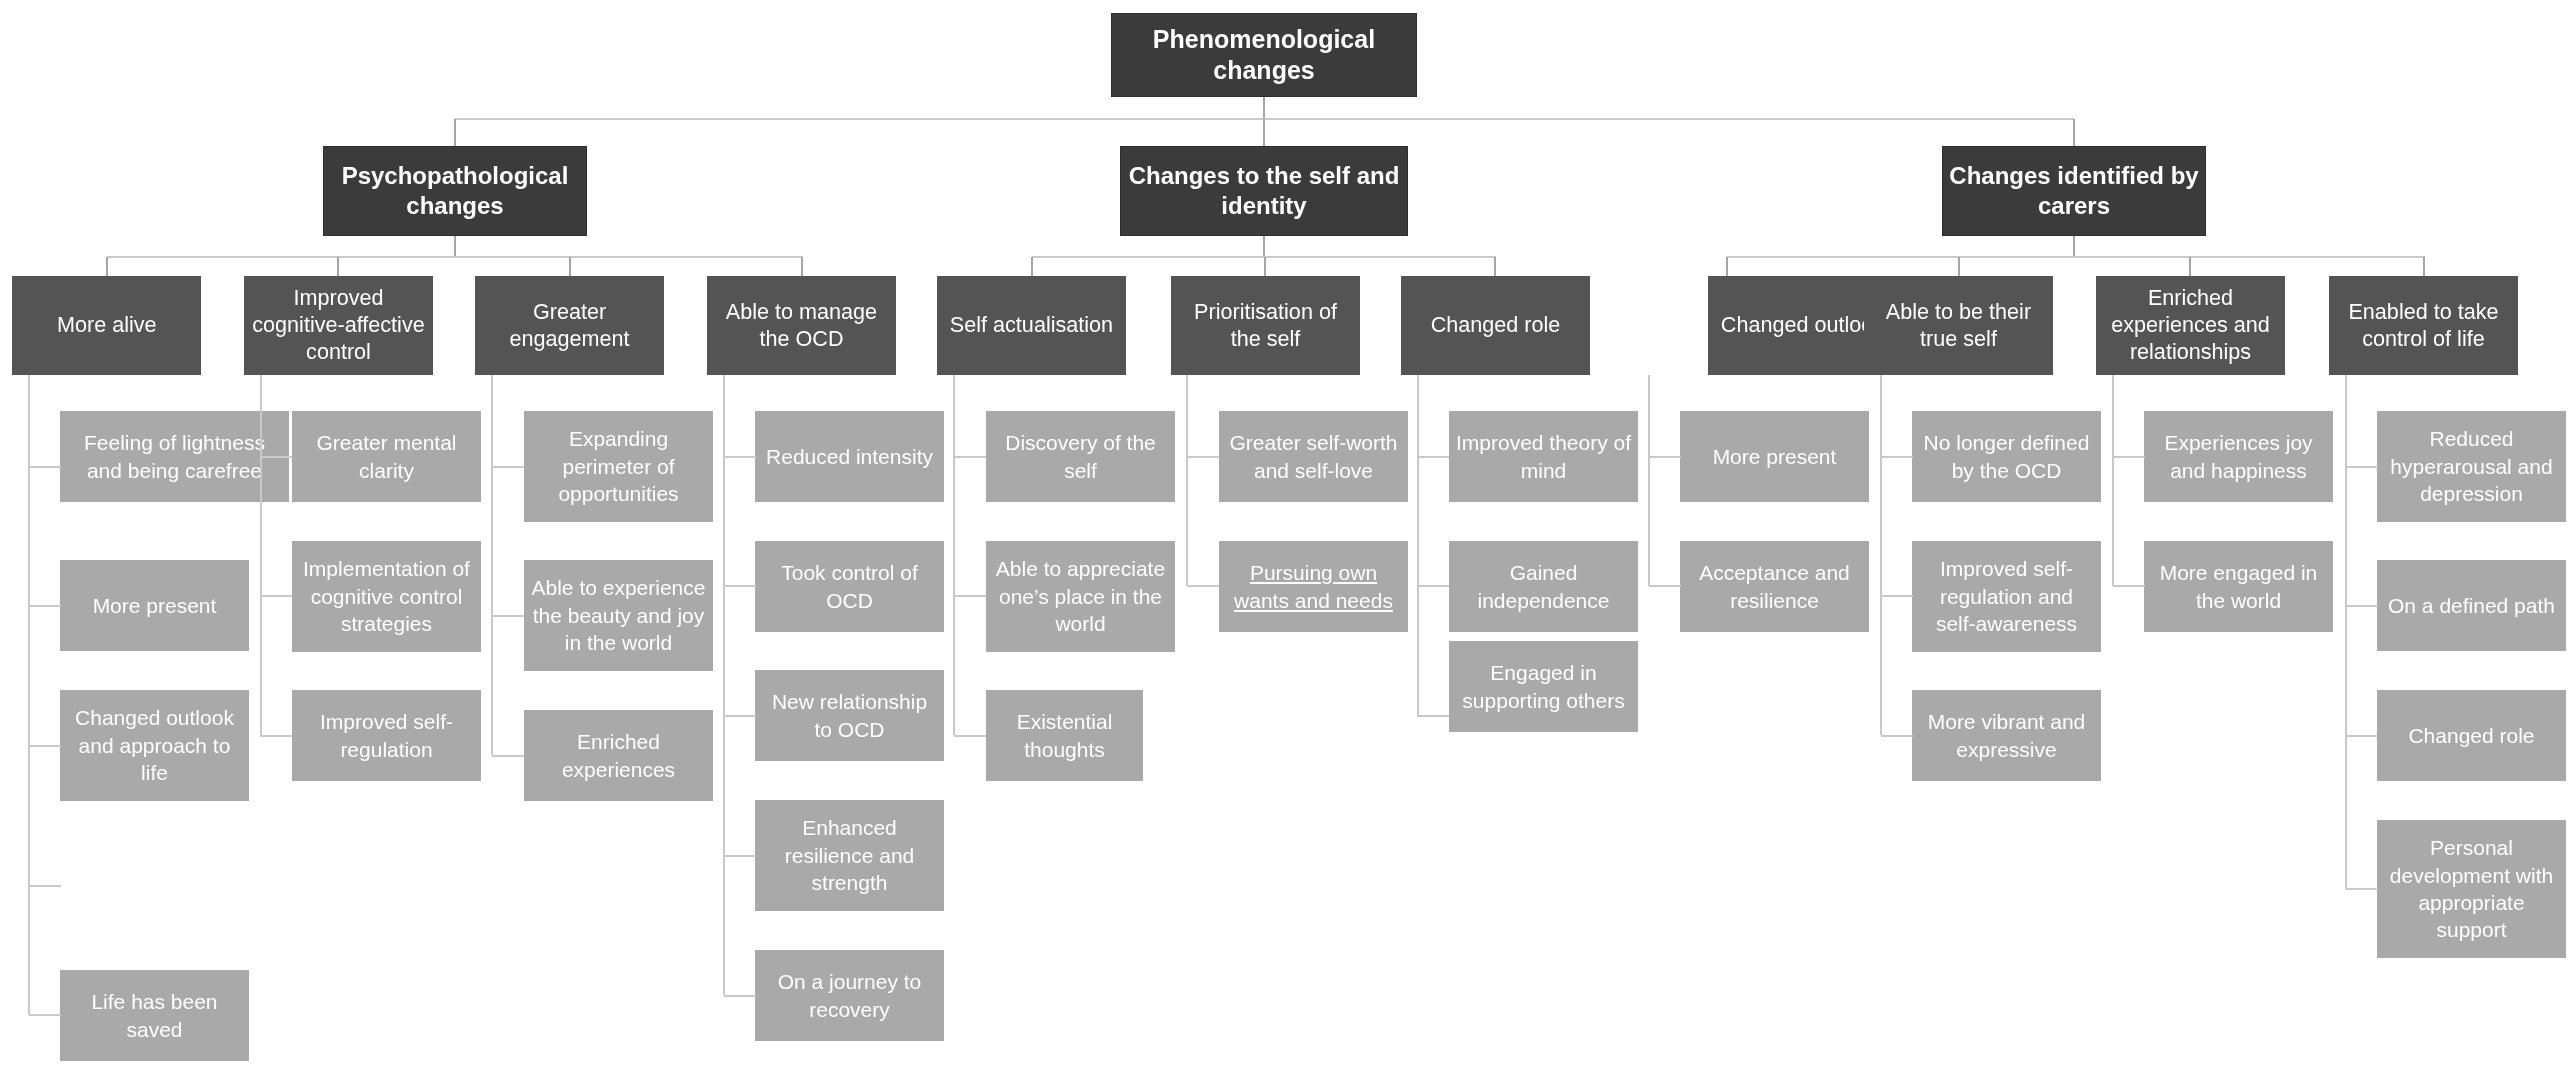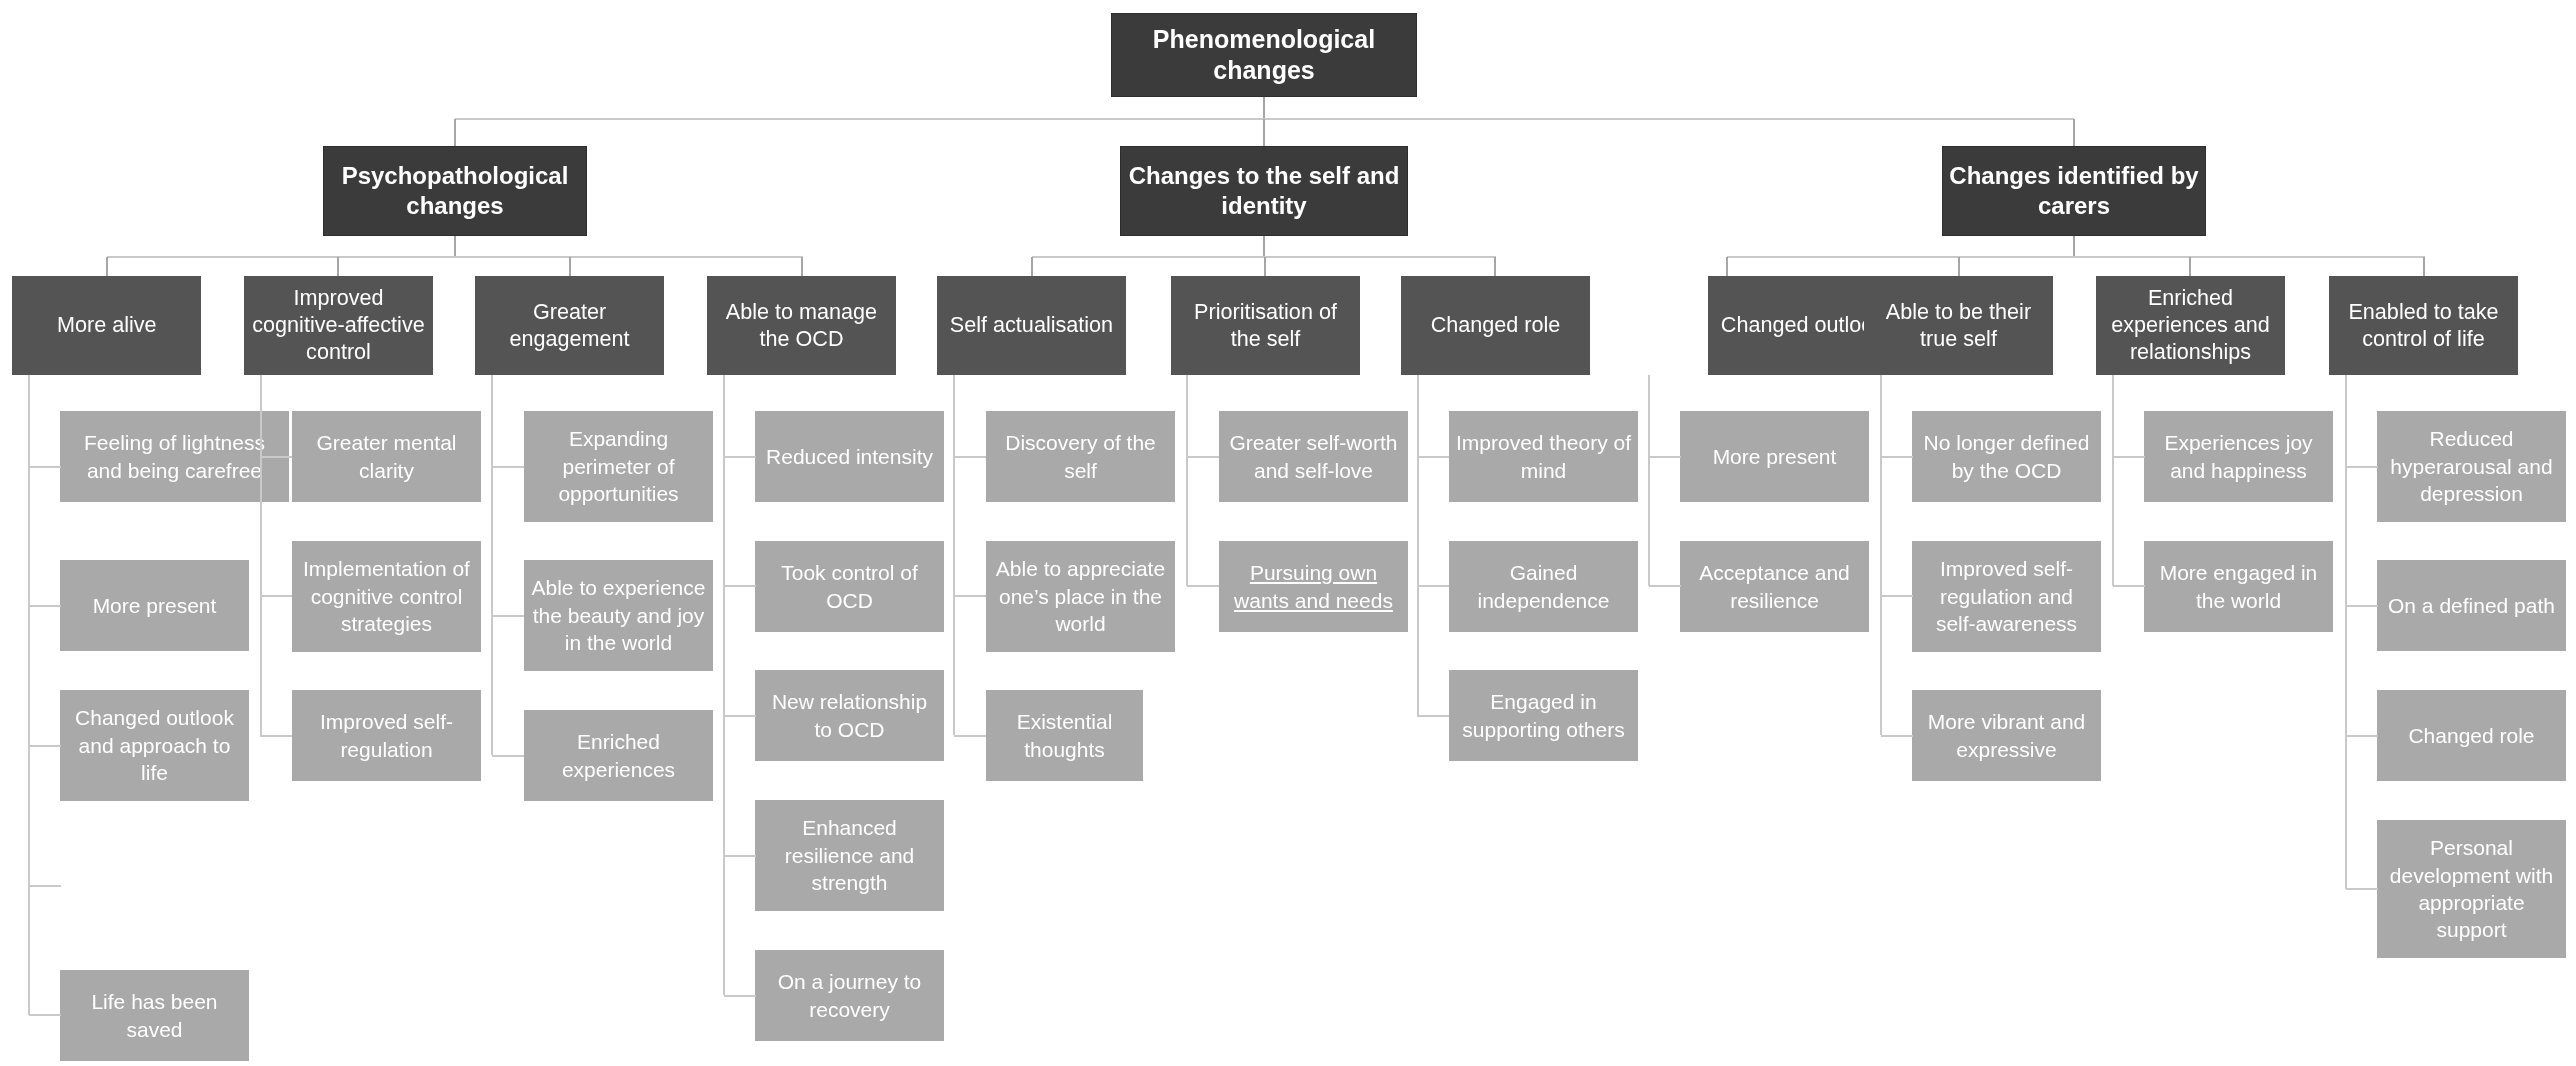--- a/index.html
+++ b/index.html
@@ -141,21 +141,21 @@
     </div>
     <div class="node lvl2" style="left: 1401px; top: 276px; width: 189px; height: 99px;">
       <span>Changed role</span>
     </div>
     <div class="node leaf" style="left: 1449px; width: 189px; top: 411px;">
       <span>Improved theory of mind</span>
     </div>
     <div class="node leaf" style="left: 1449px; width: 189px; top: 541px;">
       <span>Gained independence</span>
     </div>
-    <div class="node leaf" style="left: 1449px; width: 189px; top: 670px;">
+    <div class="node leaf" style="left: 1449px; width: 189px; top: 641px;">
       <span>Engaged in supporting others</span>
     </div>
     <div class="node lvl1" style="left: 1942px; top: 146px; width: 264px; height: 90px;">
       <span>Changes identified by carers</span>
     </div>
     <div class="line dark" style="left: 2073px; top: 236px; width: 1.8px; height: 21px;"></div>
     <div class="line" style="left: 1727px; top: 256px; width: 698px; height: 1.8px;"></div>
     <div class="line dark" style="left: 1726px; top: 257px; width: 1.8px; height: 19px;"></div>
     <div class="line dark" style="left: 1958px; top: 257px; width: 1.8px; height: 19px;"></div>
     <div class="line dark" style="left: 2189px; top: 257px; width: 1.8px; height: 19px;"></div>

